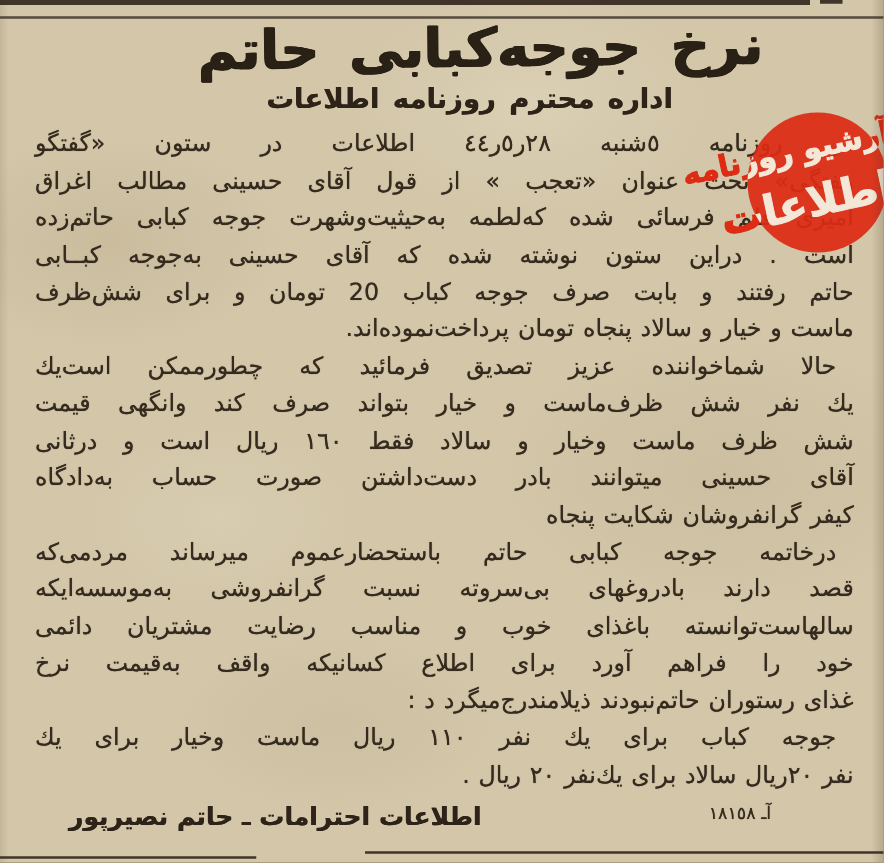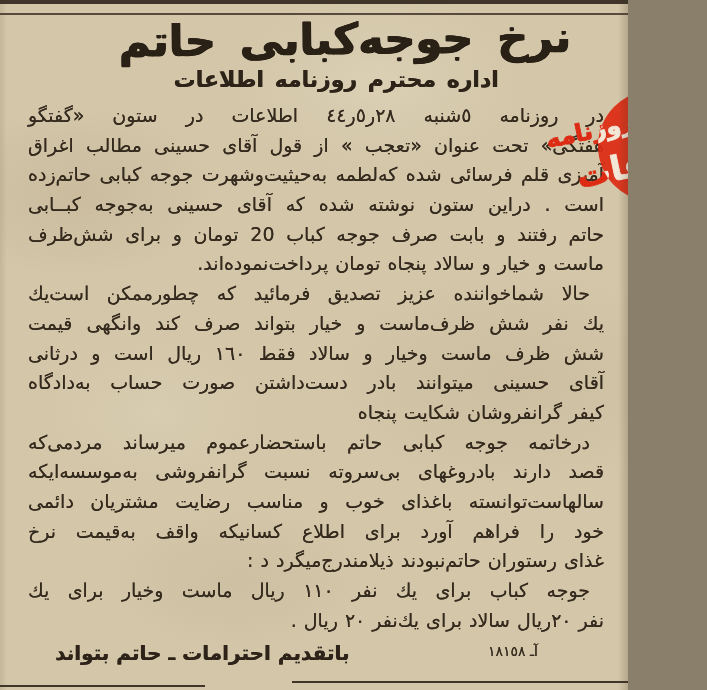--- a/index.html
+++ b/index.html
@@ -1,18 +1,18 @@
 <!DOCTYPE html>
 <html lang="fa"><head>
 <meta charset="utf-8">
 <style>
   html,body{margin:0;padding:0;background:#8a7f6a;}
   .page{
     position:relative;
-    width:628px;height:690px;
+    width:707px;height:690px;
     overflow:hidden;
     font-family:"DejaVu Sans",sans-serif;
     background-color:#d3c6a9;
     background-image:
       radial-gradient(ellipse 220px 130px at 12% 28%, rgba(182,164,130,.30), transparent 65%),
       radial-gradient(ellipse 280px 170px at 82% 55%, rgba(185,167,134,.26), transparent 65%),
       radial-gradient(ellipse 200px 110px at 38% 84%, rgba(188,171,138,.24), transparent 65%),
       radial-gradient(ellipse 240px 150px at 60% 12%, rgba(228,219,194,.45), transparent 60%),
       radial-gradient(ellipse 180px 120px at 25% 60%, rgba(226,217,192,.35), transparent 60%);
     color:#30261a;
@@ -108,21 +108,21 @@
     <div class="ln j">قصد دارند بادروغهای بی‌سروته نسبت گرانفروشی به‌موسسه‌ایکه</div>
     <div class="ln j">سالهاست‌توانسته باغذای خوب و مناسب رضایت مشتریان دائمی</div>
     <div class="ln j">خود را فراهم آورد برای اطلاع کسانیکه واقف به‌قیمت نرخ</div>
     <div class="ln l">غذای رستوران حاتم‌نبودند ذیلامندرج‌میگرد د :</div>
     <div class="ln j ind">جوجه کباب برای یك نفر ١١٠ ریال ماست وخیار برای یك</div>
     <div class="ln l">نفر ٢٠ریال سالاد برای یك‌نفر ٢٠ ریال .</div>
   </div>
 
   <div class="footer-row">
     <span class="sig-code">آـ ١٨١٥٨</span>
-    <span class="sig-name">باتقدیم احترامات ـ حاتم بتواند</span>
+    <span class="sig-name">اطلاعات احترامات ـ حاتم نصیرپور</span>
   </div>
 
   <svg class="stamp" viewBox="0 0 190 135" width="190" height="135">
     <defs>
       <clipPath id="stamp-disc-clip">
         <circle cx="124" cy="66" r="56"></circle>
       </clipPath>
     </defs>
     <circle cx="124" cy="66" r="56" fill="#dd2b14" opacity="0.93"></circle>
     <g transform="rotate(-12 124 66)" fill="#dd2b14" stroke="#dd2b14" stroke-width="0.8">

